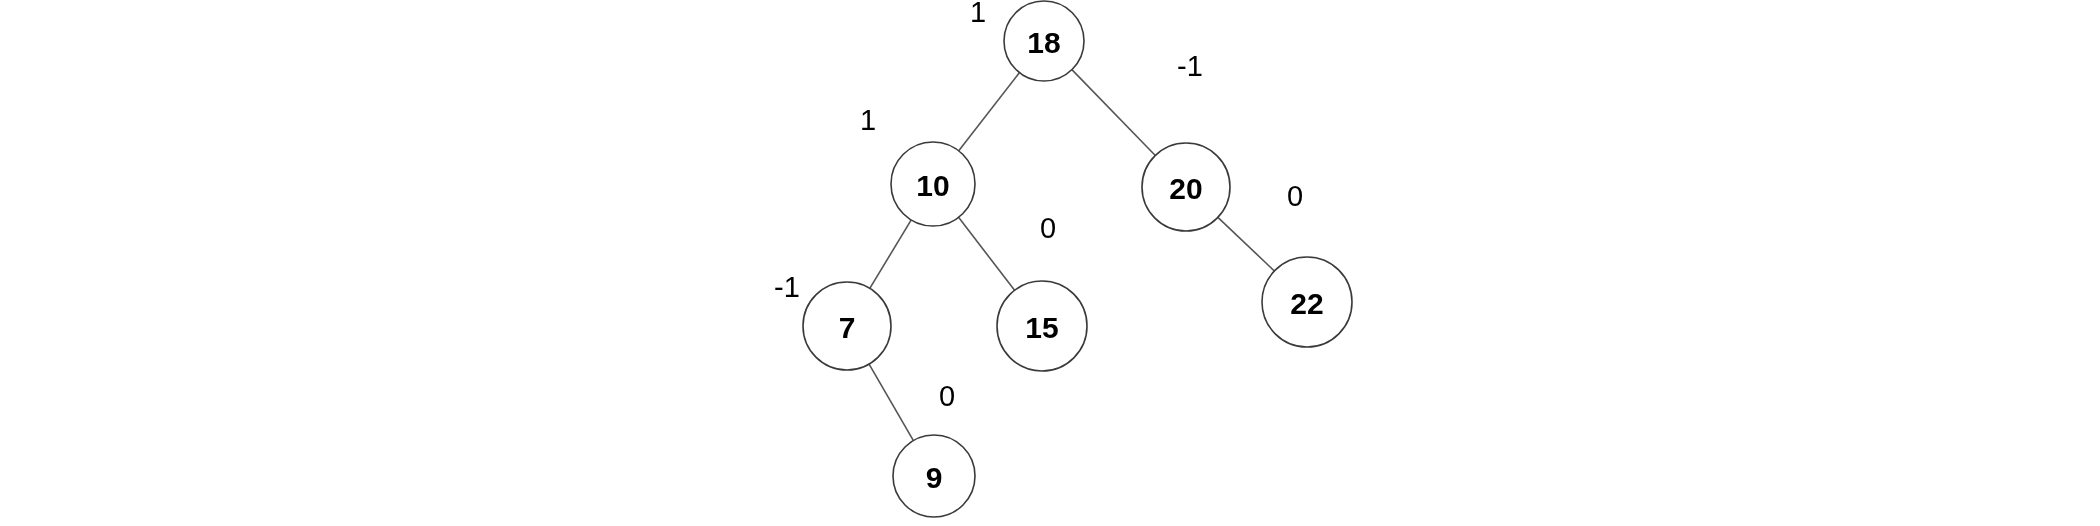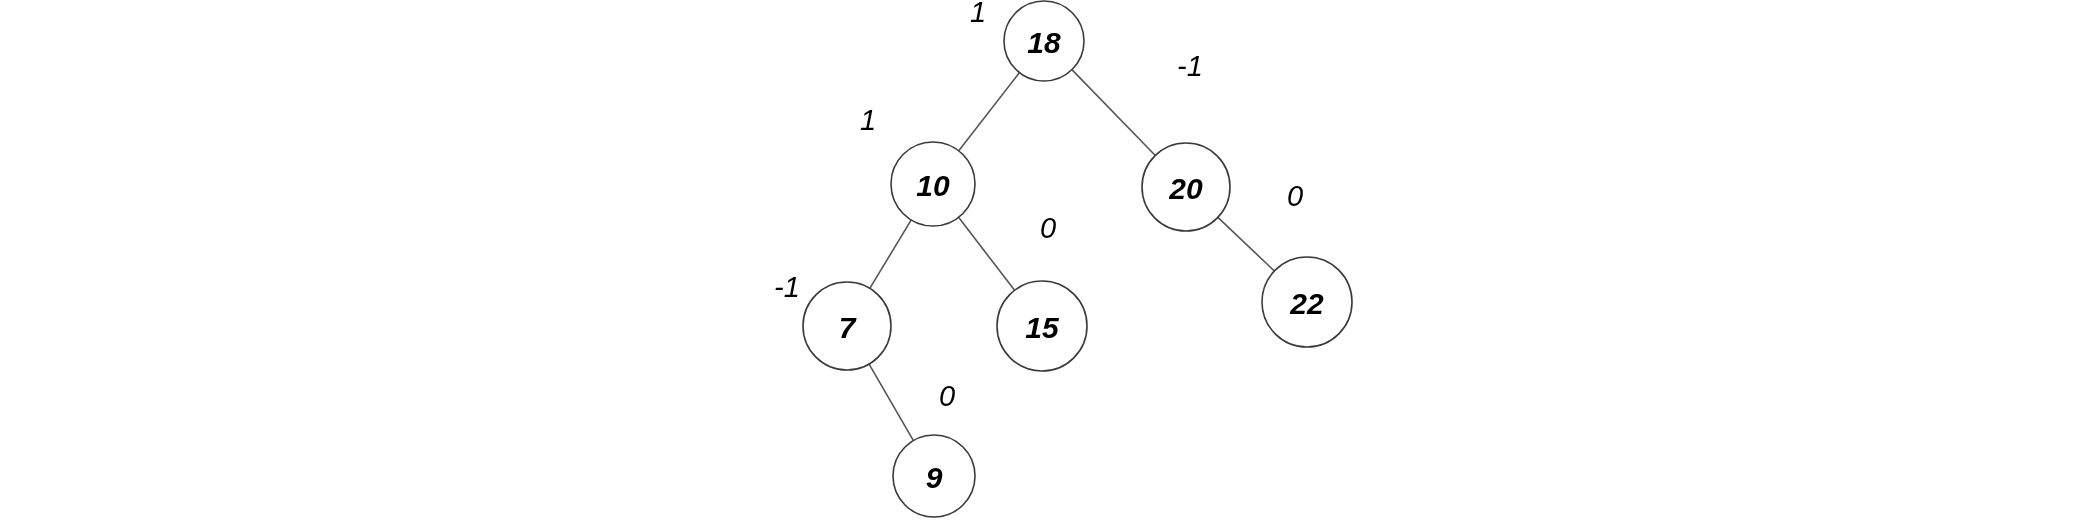--- a/index.html
+++ b/index.html
@@ -9,21 +9,20 @@
   }
   body {
     font-family: "Liberation Sans", sans-serif;
   }
   #canvas {
     position: relative;
     width: 2100px;
     height: 526px;
     background: #ffffff;
     overflow: hidden;
-    font-style: italic;
   }
   #tree-svg {
     position: absolute;
     top: 0;
     left: 0;
     width: 2100px;
     height: 526px;
   }
   .node-circle {
     fill: #ffffff;

